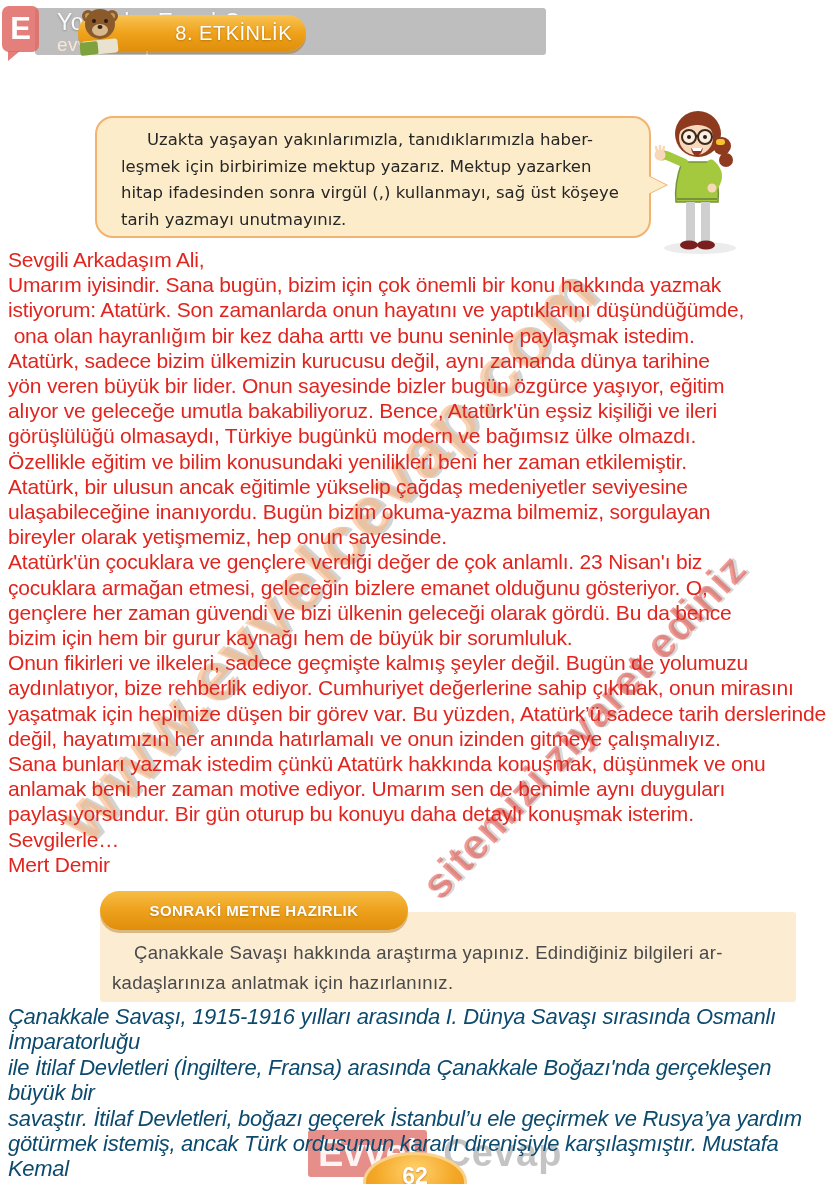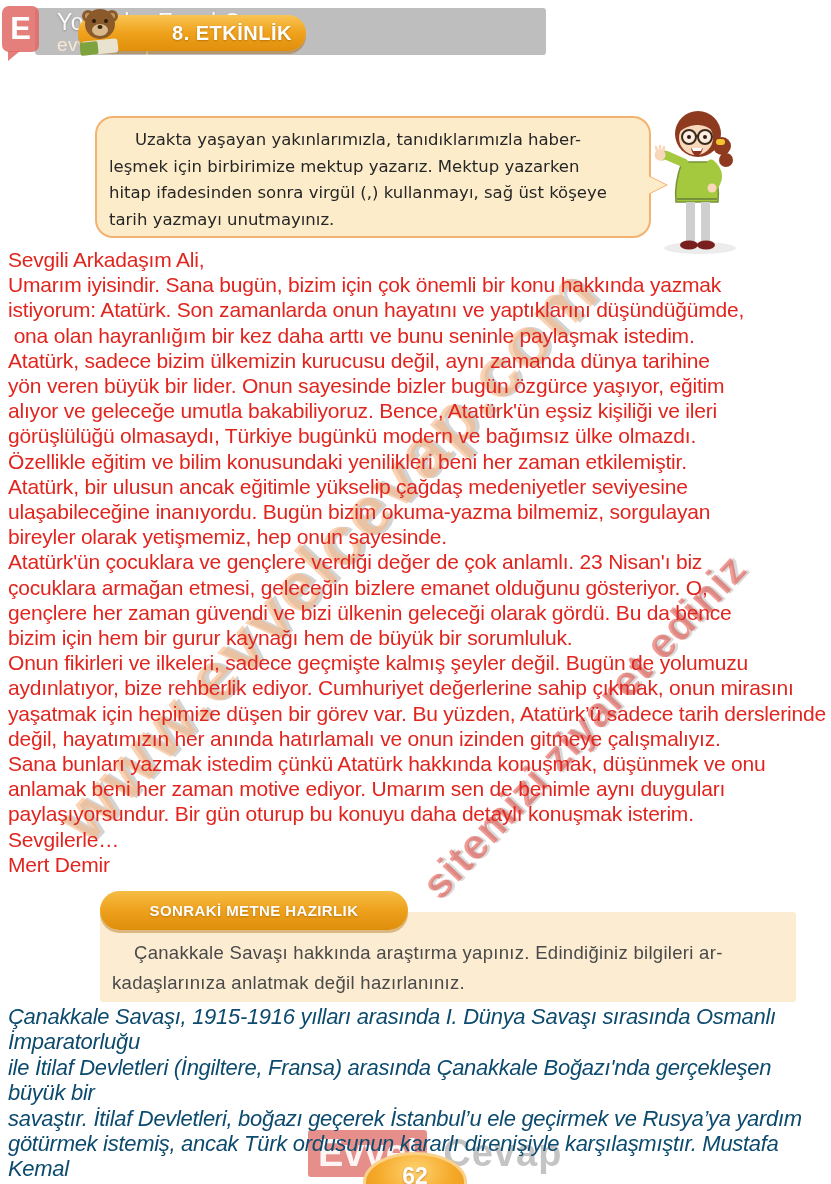--- a/index.html
+++ b/index.html
@@ -30,21 +30,21 @@
   .site-url{
     position:absolute;left:57px;top:34px;z-index:3;color:#f7e7d3;
     font-size:19px;letter-spacing:0.4px;
   }
   .badge-etkinlik{
     position:absolute;left:78px;top:15px;width:228px;height:36px;z-index:3;
     background:linear-gradient(180deg,#f8c455 0%,#efa21b 50%,#e08f0c 100%);
     border-radius:18px;box-shadow:0 3px 0 rgba(170,105,10,0.45);
     display:flex;align-items:center;justify-content:flex-end;
     padding-right:14px;box-sizing:border-box;
-    color:#fff;font-size:20px;font-weight:bold;letter-spacing:0.5px;
+    color:#fff;font-size:20px;font-weight:normal;letter-spacing:0.5px;
     text-shadow:0 1px 2px rgba(150,90,0,0.6);
   }
   .bear{position:absolute;left:68px;top:4px;z-index:5;}
   
   .intro{
     position:absolute;left:70px;top:63px;width:705px;
     color:#4a4a4a;font-size:19px;line-height:26px;
     white-space:pre-line;text-indent:44px;letter-spacing:0.3px;
   }
   
@@ -53,21 +53,21 @@
     background:#fcecca;border:2px solid #f3b26f;border-radius:18px;
     box-sizing:border-box;z-index:1;
   }
   .tip-box::after{
     content:"";position:absolute;right:-17px;top:58px;
     border-left:18px solid #fcecca;border-top:9px solid transparent;
     border-bottom:9px solid transparent;
     filter:drop-shadow(2px 0 0 #f3b26f);
   }
   .tip-text{
-    padding:9px 14px 0 12px;color:#262626;
+    padding:9px 14px 0 24px;color:#262626;
     font-family:"DejaVu Sans",sans-serif;
     font-size:16.5px;line-height:26.5px;white-space:pre-line;text-indent:26px;
   }
   .girl{position:absolute;left:648px;top:106px;z-index:2;}
   
   .letter{
     position:absolute;left:8px;top:247px;width:818px;z-index:3;
     color:#e1251e;font-size:21px;line-height:25.2px;
     letter-spacing:-0.2px;white-space:pre-line;
   }
@@ -227,21 +227,21 @@
 anlamak beni her zaman motive ediyor. Umarım sen de benimle aynı duyguları
 paylaşıyorsundur. Bir gün oturup bu konuyu daha detaylı konuşmak isterim.
 Sevgilerle…
 Mert Demir</div>
 
   <div class="prep-box"></div>
   <div class="prep-badge">
     <span>SONRAKİ METNE HAZIRLIK</span>
   </div>
   <div class="prep-text">Çanakkale Savaşı hakkında araştırma yapınız. Edindiğiniz bilgileri ar-
-kadaşlarınıza anlatmak değil hazırlanınız.</div>
+kadaşlarınıza anlatmak için hazırlanınız.</div>
 
   <div class="answer">Çanakkale Savaşı, 1915-1916 yılları arasında I. Dünya Savaşı sırasında Osmanlı İmparatorluğu
 ile İtilaf Devletleri (İngiltere, Fransa) arasında Çanakkale Boğazı'nda gerçekleşen büyük bir
 savaştır. İtilaf Devletleri, boğazı geçerek İstanbul’u ele geçirmek ve Rusya’ya yardım
 götürmek istemiş, ancak Türk ordusunun kararlı direnişiyle karşılaşmıştır. Mustafa Kemal
 Atatürk, bu savaşta önemli bir rol oynayarak askeri dehasını göstermiştir. Savaş, Türk
 zaferiyle sonuçlanmış ve Osmanlı İmparatorluğu'nun I. Dünya Savaşı'ndaki en büyük
 başarılarından biri olmuştur.</div>
 
   <div class="footer-logo">

